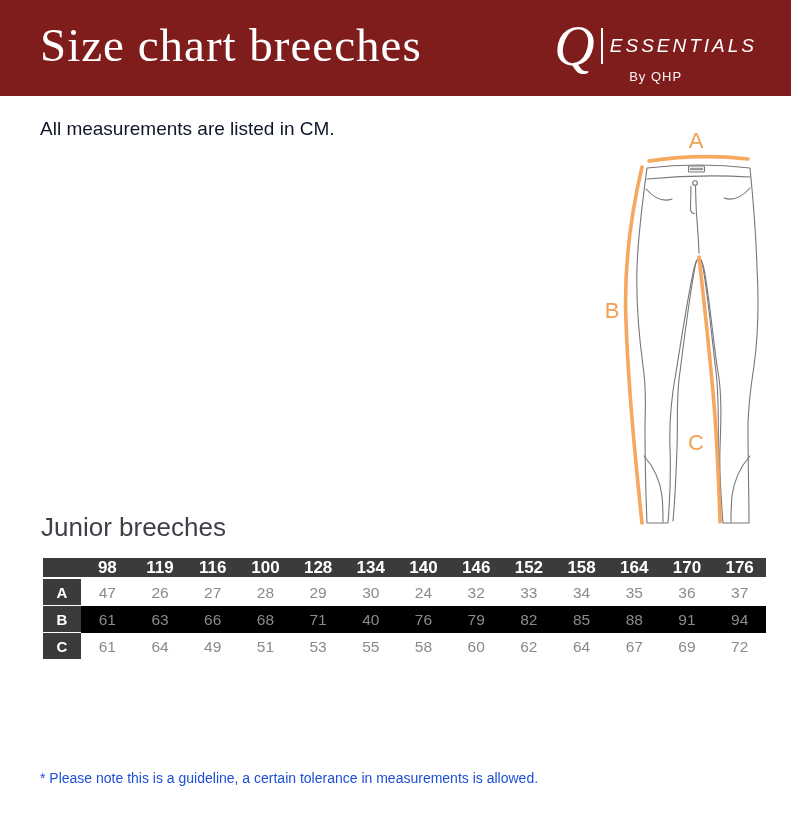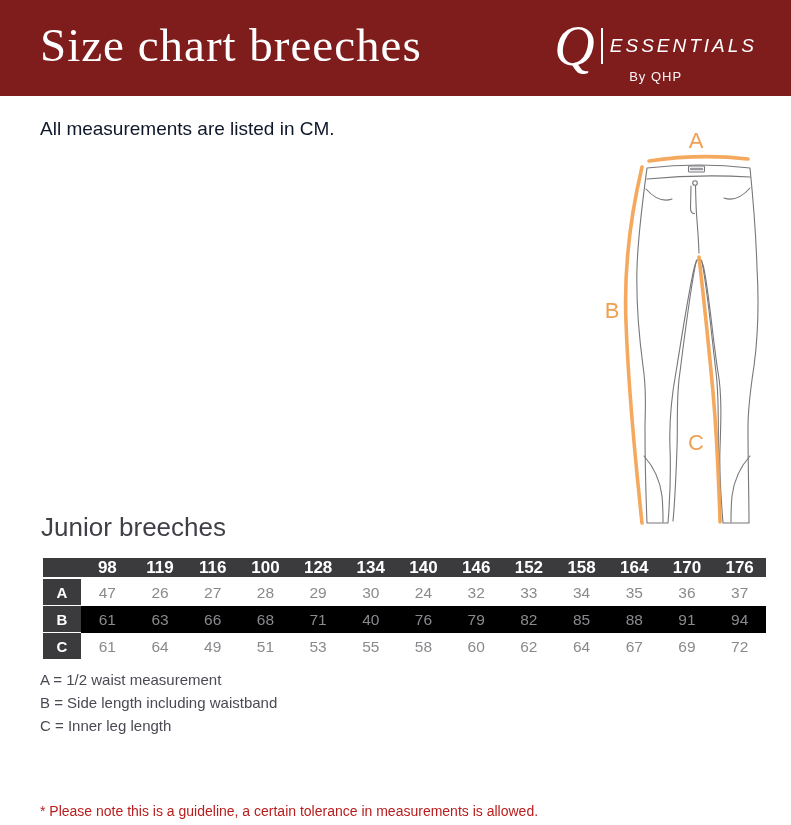--- a/index.html
+++ b/index.html
@@ -33,21 +33,21 @@
   .tbody{margin-top:2px;}
   .trow{display:grid;grid-template-columns:38px repeat(13,1fr);height:27px;}
   .trow.hl .vcell{background:#000000;}
   .cell{display:flex;align-items:center;justify-content:center;}
   .hcell{color:#ffffff;font-weight:bold;font-size:17px;}
   .lcell{background:#3B3B3E;color:#ffffff;font-weight:bold;font-size:15px;border-bottom:1px solid #ffffff;}
   .vcell{color:#8A8A8E;font-size:15.5px;}
 
   
   .legend{position:absolute;left:40px;top:668px;font-size:15px;color:#4A4A54;line-height:23px;}
-  .footnote{position:absolute;left:40px;top:803px;font-size:14px;color:#b91c1c;}
+  .footnote{position:absolute;left:40px;top:770px;font-size:14px;color:#1d4ed8;}
 </style>
 </head>
 <body>
 
 <div id="page">
 
   <div class="banner">
     <div class="banner-title">Size chart breeches</div>
     <div class="logo">
       <div class="logo-row">
@@ -182,21 +182,16 @@
           <div class="cell vcell">60</div>
           <div class="cell vcell">62</div>
           <div class="cell vcell">64</div>
           <div class="cell vcell">67</div>
           <div class="cell vcell">69</div>
           <div class="cell vcell">72</div>
         </div>
       </div>
   </div>
 
-  <div class="legend">
-    <div>A = 1/2 waist measurement</div>
-    <div>B = Side length including waistband</div>
-    <div>C = Inner leg length</div>
-  </div>
 
   <div class="footnote">* Please note this is a guideline, a certain tolerance in measurements is allowed.</div>
 
 </div>
 
 </body></html>

